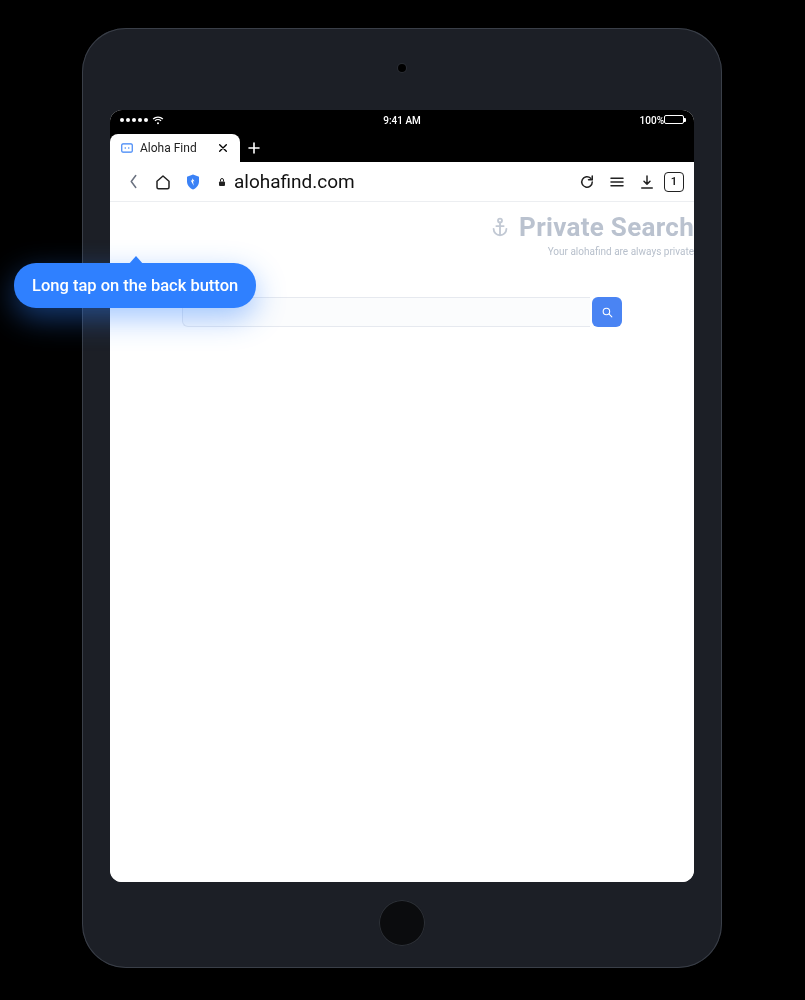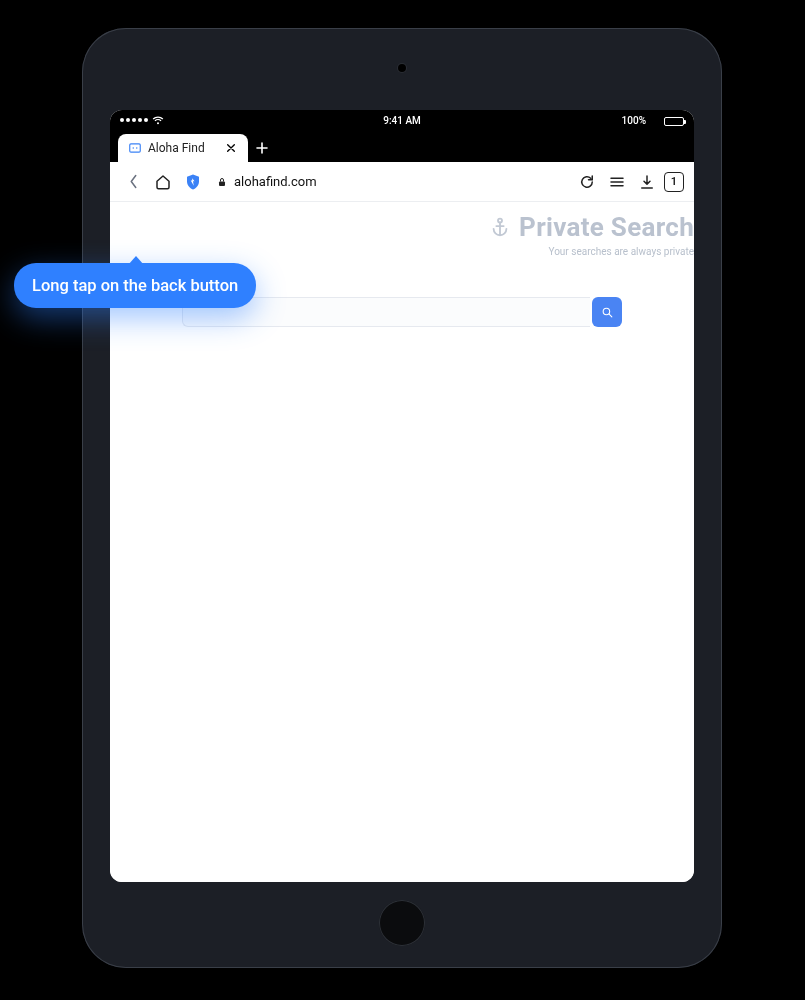--- a/index.html
+++ b/index.html
@@ -31,49 +31,49 @@
   .statusbar {
     height: 20px; background: #000; color: #fff;
     display: flex; align-items: center; justify-content: space-between;
     padding: 0 10px; font-size: 10px; font-weight: 500;
   }
   .sb-left { display: flex; align-items: center; gap: 4px; }
   .sb-dots { display: flex; gap: 2px; align-items: center; }
   .sb-dots span { width: 4px; height: 4px; border-radius: 50%; background: #fff; display:inline-block; }
   .wifi-icon svg { display:block; }
   .sb-center { position:absolute; left:50%; transform:translateX(-50%); }
-  .sb-right { display:flex; align-items:flex-end; gap:18px; }
+  .sb-right { display:flex; align-items:flex-start; gap:0; }
   .battery { width: 20px; height: 9px; border: 1px solid #fff; border-radius: 2px; position: relative; }
   .battery::after { content:""; position:absolute; right:-3px; top:2px; width:2px; height:4px; background:#fff; border-radius:0 1px 1px 0; }
   .battery .fill { background:#fff; height:100%; width:100%; }
 
   
   .tabstrip {
-    height: 32px; background: #000; display:flex; align-items:flex-end; padding-left:8px;
+    height: 32px; background: #000; display:flex; align-items:flex-end; 
   }
   .tab {
     display:flex; align-items:center; gap:6px; height:28px;
     background:#fff; border-radius:8px 8px 0 0; padding:0 10px; font-size:12px; color:#222;
     min-width:130px; position:relative;
   }
   .tab .favicon { width:14px; height:14px; color:#3b82f6; }
   .tab .close { margin-left:auto; width:14px; height:14px; display:flex; align-items:center; justify-content:center; color:#222; }
   .newtab { width:28px; height:28px; display:flex; align-items:center; justify-content:center; color:#fff; }
 
   
   .toolbar {
     height: 40px; background:#fff; display:flex; align-items:center; padding:0 10px; gap:4px;
     border-bottom:1px solid #eceef1;
   }
   .tbtn { width:26px; height:26px; display:flex; align-items:center; justify-content:center; color:#222; }
   .tbtn.chev { color:#6b7280; }
   .vpn-icon { color:#3b82f6; }
   .addr-wrap { flex:1; display:flex; align-items:center; gap:6px; padding:0 6px; height:30px; }
   .lock-icon { width:12px; height:12px; color:#222; }
-  .addr { font-size:13px; color:#111; }
+  .addr { font-size:19px; color:#111; }
   .tcount {
     width:20px; height:20px; border:1.5px solid #222; border-radius:4px;
     display:flex; align-items:center; justify-content:center; font-size:11px; font-weight:600; color:#222;
   }
 
   
   .page { position:relative; height: calc(100% - 92px); background:#fff; }
   .hero { text-align:right; margin-top:10px; }
   .hero-row { display:inline-flex; align-items:center; gap:8px; }
   .anchor-icon { width:22px; height:22px; color:#c2c9d4; }
@@ -210,21 +210,21 @@
         <div class="hero">
           <div class="hero-row">
             <span class="anchor-icon">
               <svg viewBox="0 0 24 24" width="22" height="22">
                   <circle cx="12" cy="5" r="2.2" fill="none" stroke="#c2c9d4" stroke-width="2"></circle>
                   <path fill="none" stroke="#c2c9d4" stroke-width="2" stroke-linecap="round" d="M12 7v13M5 14a7 7 0 0014 0M8 11h8"></path>
                 </svg>
             </span>
             <span class="hero-title">Private Search</span>
           </div>
-          <div class="hero-sub">Your searches are always private</div>
+          <div class="hero-sub">Your alohafind are always private</div>
         </div>
 
         <div class="searchrow">
           <div class="search-input"></div>
           <div class="search-btn">
             <span>
               <svg viewBox="0 0 24 24" width="13" height="13">
                   <circle cx="10" cy="10" r="6" fill="none" stroke="#fff" stroke-width="2"></circle>
                   <path stroke="#fff" stroke-width="2" stroke-linecap="round" d="M15 15l5 5"></path>
                 </svg>

